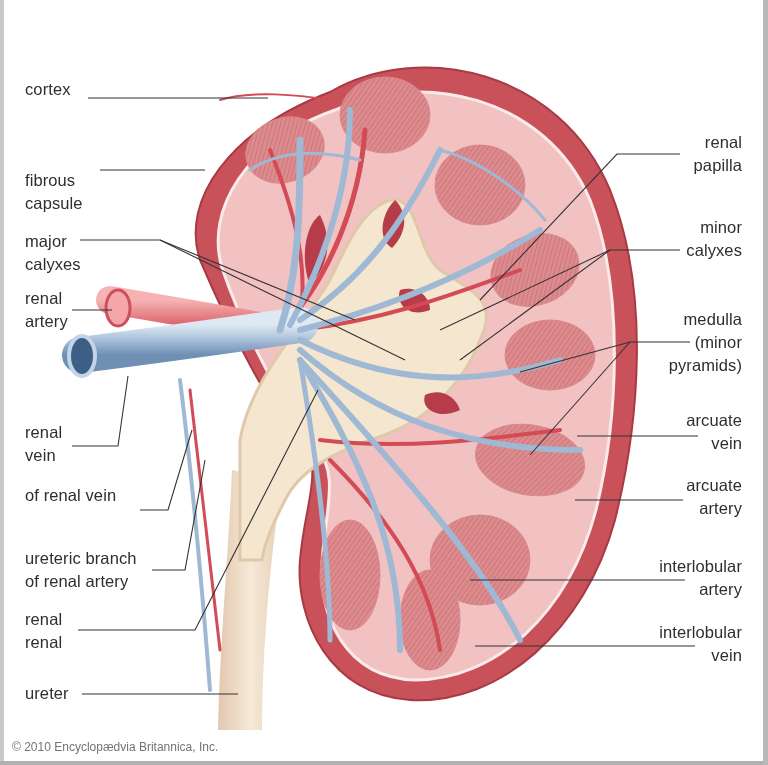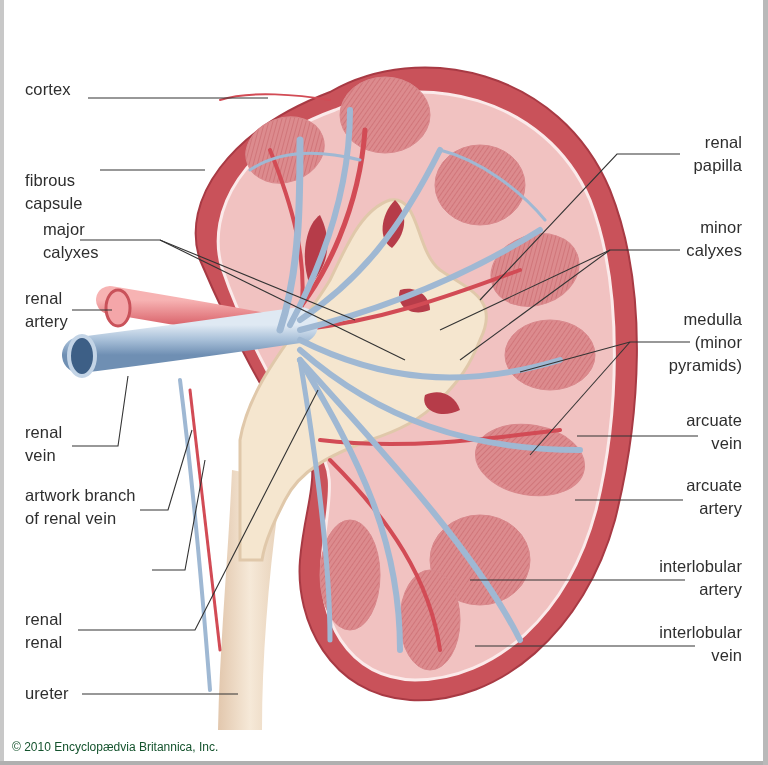--- a/index.html
+++ b/index.html
@@ -21,21 +21,21 @@
     color: #2e2e2e;
     letter-spacing: 0.1px;
   }
   .label.right { text-align: right; }
   .label span { display: block; white-space: nowrap; }
   .credit {
     position: absolute;
     left: 12px;
     top: 740px;
     font-size: 12px;
-    color: #14532d;
+    color: #737373;
   }
 </style>
 </head>
 <body>
 
 <div id="canvas">
 
   <svg class="art" width="768" height="765" viewBox="0 0 768 765">
     <defs>
       <linearGradient id="veinGrad" x1="0" y1="0" x2="0" y2="1">
@@ -138,35 +138,38 @@
     </g>
   </svg>
 
   <div class="label" style="left:25px; top:78px;">
     <span>cortex</span>
   </div>
   <div class="label" style="left:25px; top:148px;margin-top:21px;">
     <span>fibrous</span>
     <span>capsule</span>
   </div>
-  <div class="label" style="left:25px; top:218px;margin-left:18px;">
+  <div class="label" style="left:25px; top:230px;">
     <span>major</span>
     <span>calyxes</span>
   </div>
   <div class="label" style="left:25px; top:287px;">
     <span>renal</span>
     <span>artery</span>
   </div>
   <div class="label" style="left:25px; top:421px;">
     <span>renal</span>
     <span>vein</span>
   </div>
   <div class="label" style="left:25px; top:484px;">
-    <span>artwork branch</span>
     <span>of renal vein</span>
+  </div>
+  <div class="label" style="left:25px; top:547px;">
+    <span>ureteric branch</span>
+    <span>of renal artery</span>
   </div>
   <div class="label" style="left:25px; top:608px;">
     <span>renal</span>
     <span>renal</span>
   </div>
   <div class="label" style="left:25px; top:682px;">
     <span>ureter</span>
   </div>
 
   <div class="label right" style="right:26px; top:131px;">

